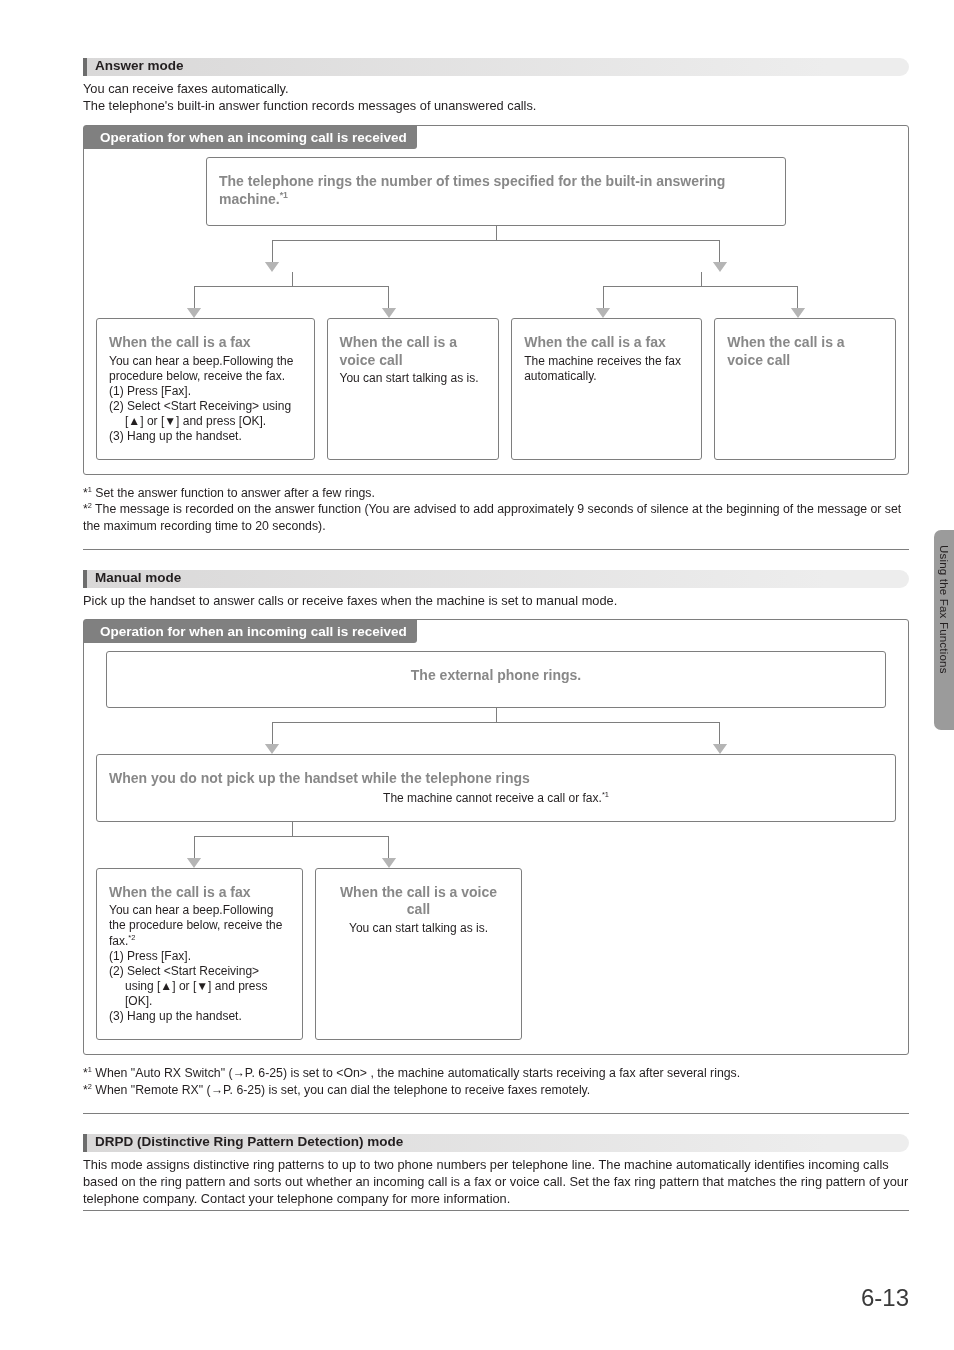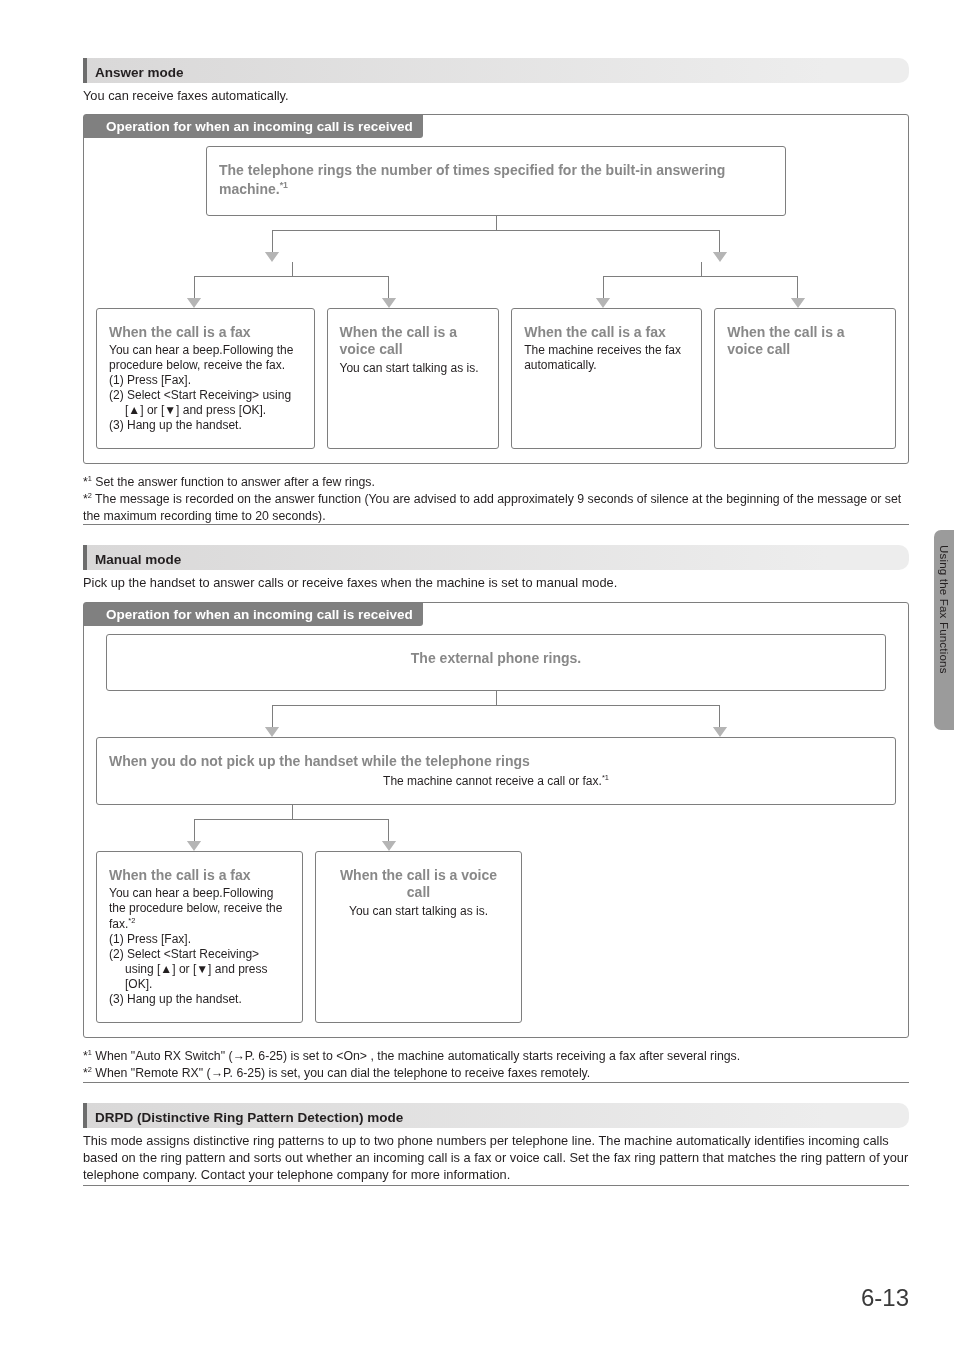--- a/index.html
+++ b/index.html
@@ -37,41 +37,41 @@
     position: absolute;
     right: 45px;
     bottom: 38px;
     font-size: 24px;
     color: #3a3a3a;
   }
   .section-head {
     background: linear-gradient(90deg, #d9d8d8 0%, #ededed 90%);
     border-left: 4px solid #6d6d6d;
     border-radius: 0 10px 10px 0;
-    padding: 7px 8px 3px 8px;
+    padding: 0 8px 3px 8px;
     font-weight: bold;
     font-size: 13.5px;
     margin-bottom: 4px;
   }
   .body-text { font-size: 12.8px; line-height: 1.35; margin-bottom: 10px; }
 
   .flow-outer {
     border: 1px solid #7e7e7e;
     border-radius: 3px;
     padding: 0 12px 14px 12px;
     margin-bottom: 10px;
     position: relative;
   }
   .flow-tab {
     display: inline-block;
     background: #808080;
     color: #fff;
     font-weight: bold;
     font-size: 13.5px;
-    padding: 4px 10px 4px 22px;
+    padding: 4px 10px 4px 16px;
     border-radius: 0 0 3px 0;
     margin-left: -12px;
     margin-bottom: 8px;
   }
   .node {
     border: 1px solid #7e7e7e;
     border-radius: 3px;
     padding: 15px 12px;
     background: #fff;
   }
@@ -113,34 +113,35 @@
     content: "";
     position: absolute;
     left: -7px; top: -10px;
     width: 0; height: 0;
     border-left: 7px solid transparent;
     border-right: 7px solid transparent;
     border-top: 9px solid #dedede;
     z-index: -1;
   }
 
-  .footnotes { font-size: 12.3px; line-height: 1.35; margin-bottom: 20px; border-bottom: 0.5px solid #7e7e7e; }
+  .footnotes { font-size: 12.3px; line-height: 1.35; margin-bottom: 20px; border-bottom: 0.5px solid #7e7e7e; padding-bottom: 14px;}
   .fn-sup { font-size: 0.6em; vertical-align: super; }
   .arrow-char { font-family: sans-serif; }
 </style>
 </head>
 <body>
 
 <div class="page-tab"></div>
 <div class="page-tab-label">Using the Fax Functions</div>
 <div class="page-no">6-13</div>
 
 <div class="section-head">Answer mode</div>
 <div class="body-text">
   <span>You can receive faxes automatically.</span><br>
+  <span>The telephone's built-in answer function records messages of unanswered calls.</span>
 </div>
 
 <div class="flow-outer">
   <div class="flow-tab">Operation for when an incoming call is received</div>
 
   <div class="node" style="margin: 0 110px;">
     <div class="node-head">
       <span>The telephone rings the number of times specified for the built-in answering machine.</span><span class="sup">*1</span>
     </div>
   </div>

